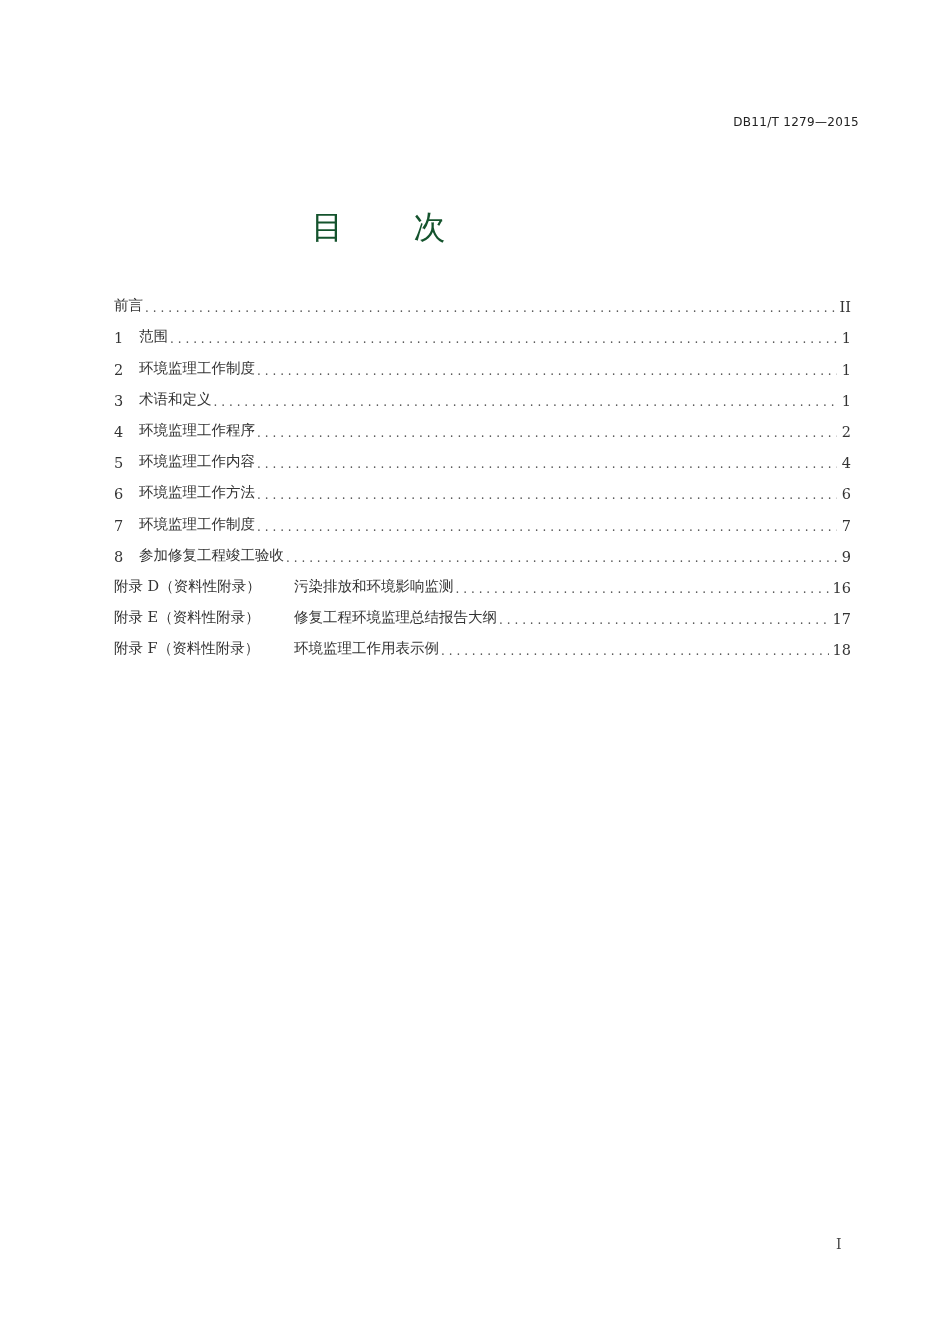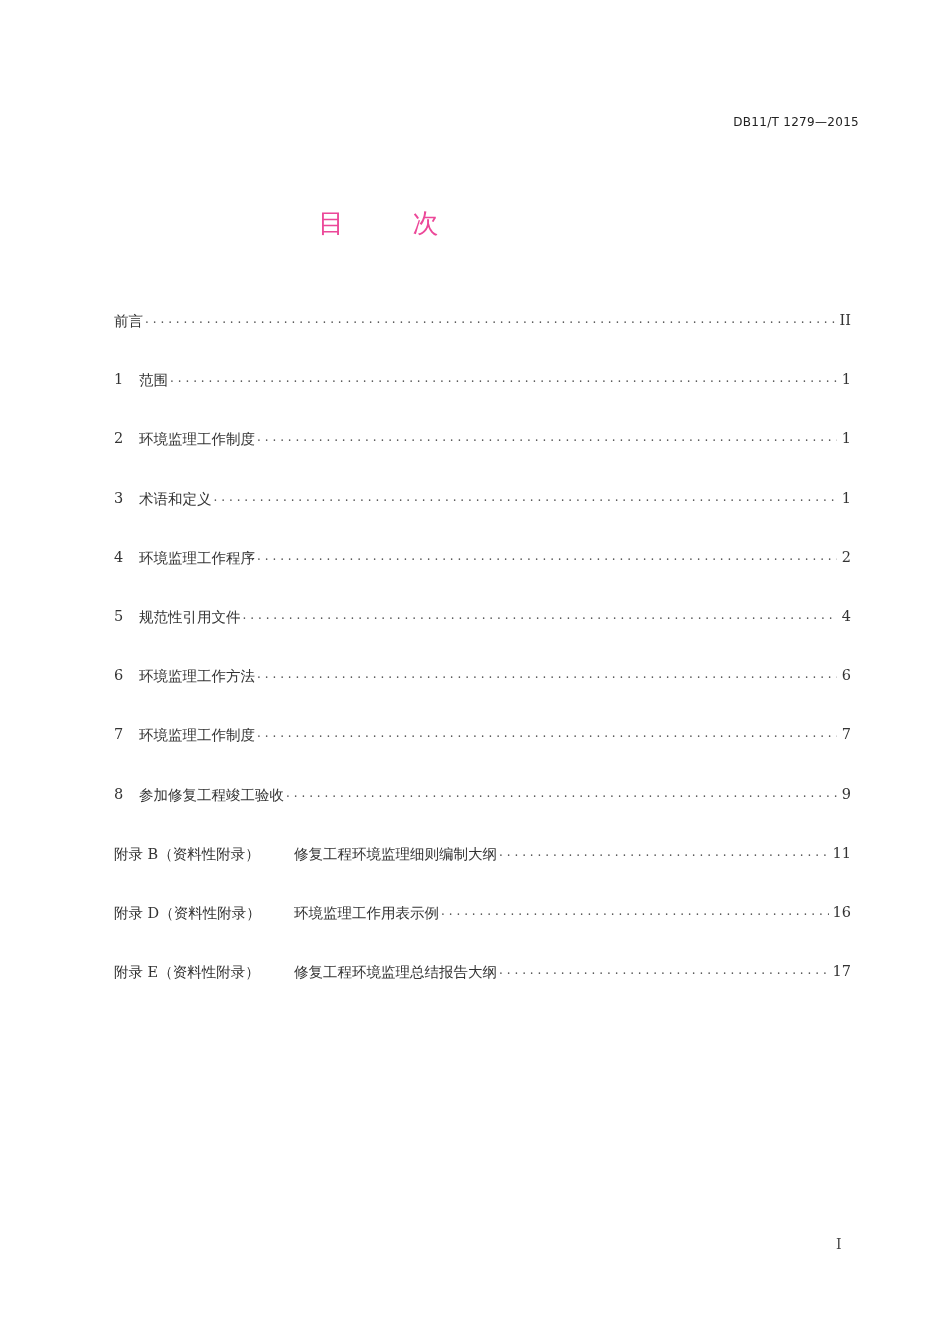--- a/index.html
+++ b/index.html
@@ -24,38 +24,37 @@
       letter-spacing: 0.3px;
       color: #222;
     }
     .title {
       position: absolute;
       top: 206px;
       left: 0;
       width: 757px;
       text-align: center;
       font-family: "DejaVu Sans", "Liberation Sans", sans-serif;
-      font-size: 26px;
+      font-size: 32px;
       letter-spacing: 30px;
       text-indent: 30px;
-      color: #ec4899;
+      color: #14532d;
     }
     .toc {
       position: absolute;
       top: 284px;
       left: 114px;
       width: 737px;
     }
     .toc-row {
       display: flex;
-      align-items: flex-start;
+      align-items: flex-end;
       height: 31.2px;
       font-size: 14.5px;
       color: #333;
-      margin-top: 28px;
     }
     .toc-num {
       width: 25px;
       flex: 0 0 auto;
     }
     .toc-appx {
       width: 180px;
       flex: 0 0 auto;
       white-space: nowrap;
     }
@@ -122,21 +121,21 @@
     <span class="toc-page">1</span>
   </div>
   <div class="toc-row">
     <span class="toc-num">4</span>
     <span class="toc-label">环境监理工作程序</span>
     <span class="toc-leader"></span>
     <span class="toc-page">2</span>
   </div>
   <div class="toc-row">
     <span class="toc-num">5</span>
-    <span class="toc-label">规范性引用文件</span>
+    <span class="toc-label">环境监理工作内容</span>
     <span class="toc-leader"></span>
     <span class="toc-page">4</span>
   </div>
   <div class="toc-row">
     <span class="toc-num">6</span>
     <span class="toc-label">环境监理工作方法</span>
     <span class="toc-leader"></span>
     <span class="toc-page">6</span>
   </div>
   <div class="toc-row">
@@ -146,32 +145,32 @@
     <span class="toc-page">7</span>
   </div>
   <div class="toc-row">
     <span class="toc-num">8</span>
     <span class="toc-label">参加修复工程竣工验收</span>
     <span class="toc-leader"></span>
     <span class="toc-page">9</span>
   </div>
 
   <div class="toc-row">
-    <span class="toc-appx">附录 B（资料性附录）</span>
-    <span class="toc-label">修复工程环境监理细则编制大纲</span>
-    <span class="toc-leader"></span>
-    <span class="toc-page">11</span>
-  </div>
-  <div class="toc-row">
     <span class="toc-appx">附录 D（资料性附录）</span>
-    <span class="toc-label">环境监理工作用表示例</span>
+    <span class="toc-label">污染排放和环境影响监测</span>
     <span class="toc-leader"></span>
     <span class="toc-page">16</span>
   </div>
   <div class="toc-row">
     <span class="toc-appx">附录 E（资料性附录）</span>
     <span class="toc-label">修复工程环境监理总结报告大纲</span>
     <span class="toc-leader"></span>
     <span class="toc-page">17</span>
   </div>
+  <div class="toc-row">
+    <span class="toc-appx">附录 F（资料性附录）</span>
+    <span class="toc-label">环境监理工作用表示例</span>
+    <span class="toc-leader"></span>
+    <span class="toc-page">18</span>
+  </div>
 </div>
 
 <div class="page-number">I</div>
 
 </body></html>

